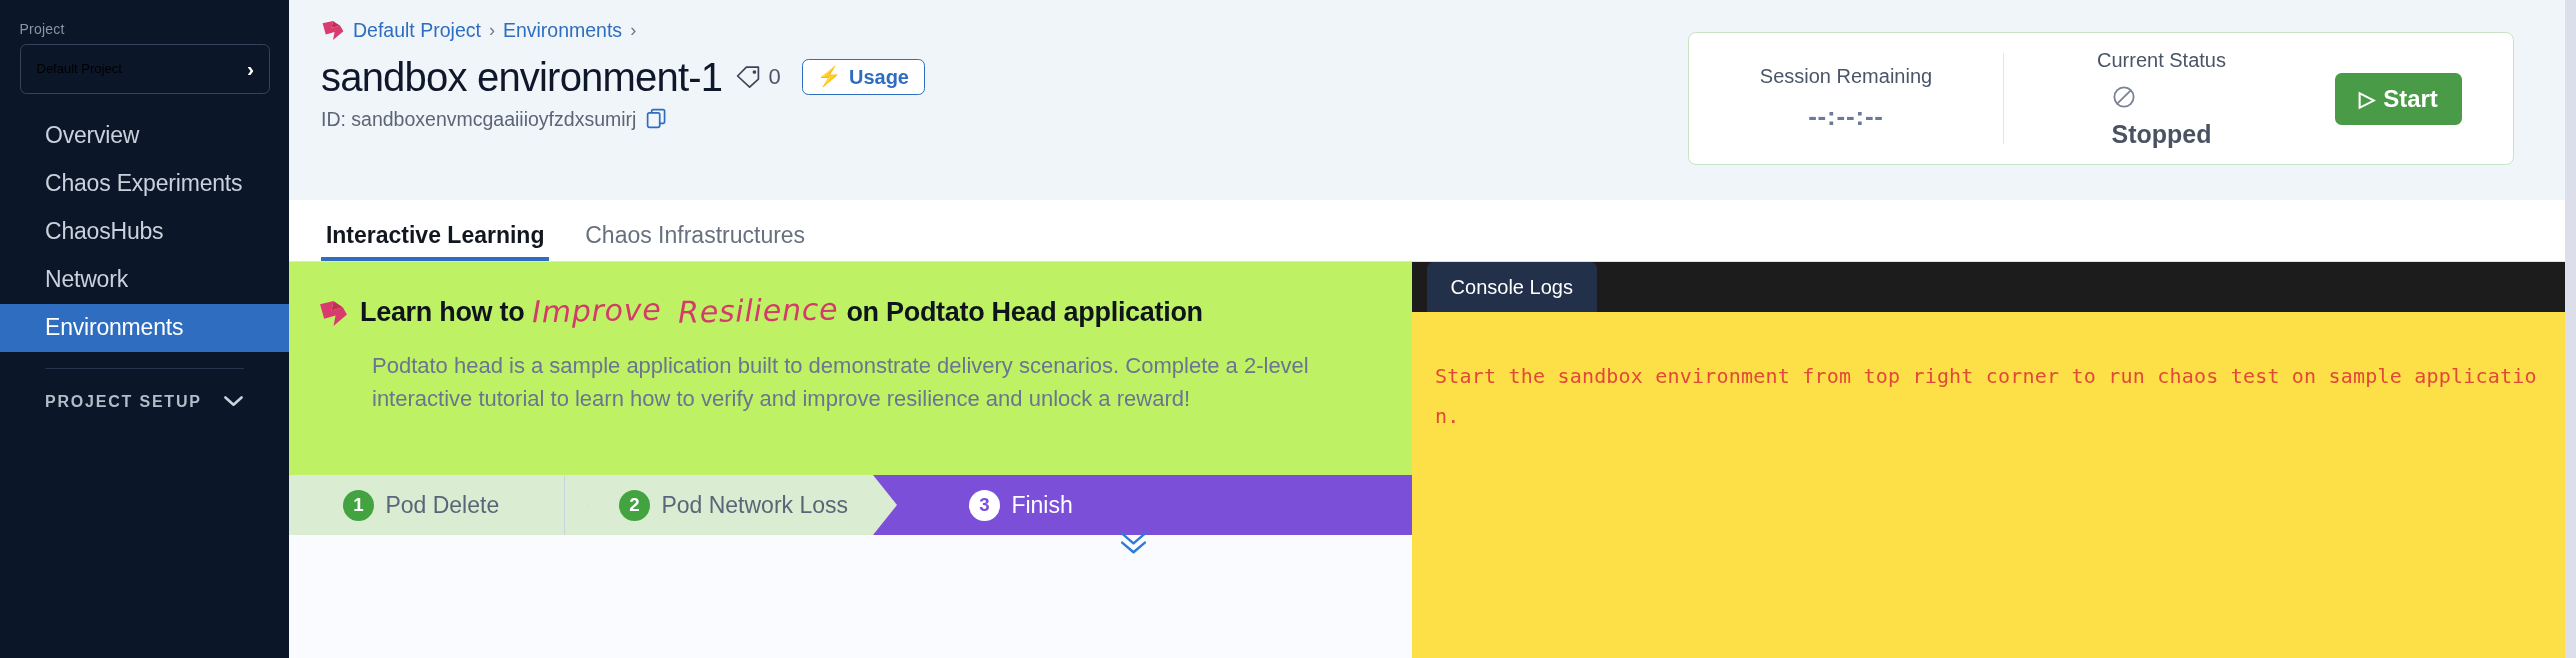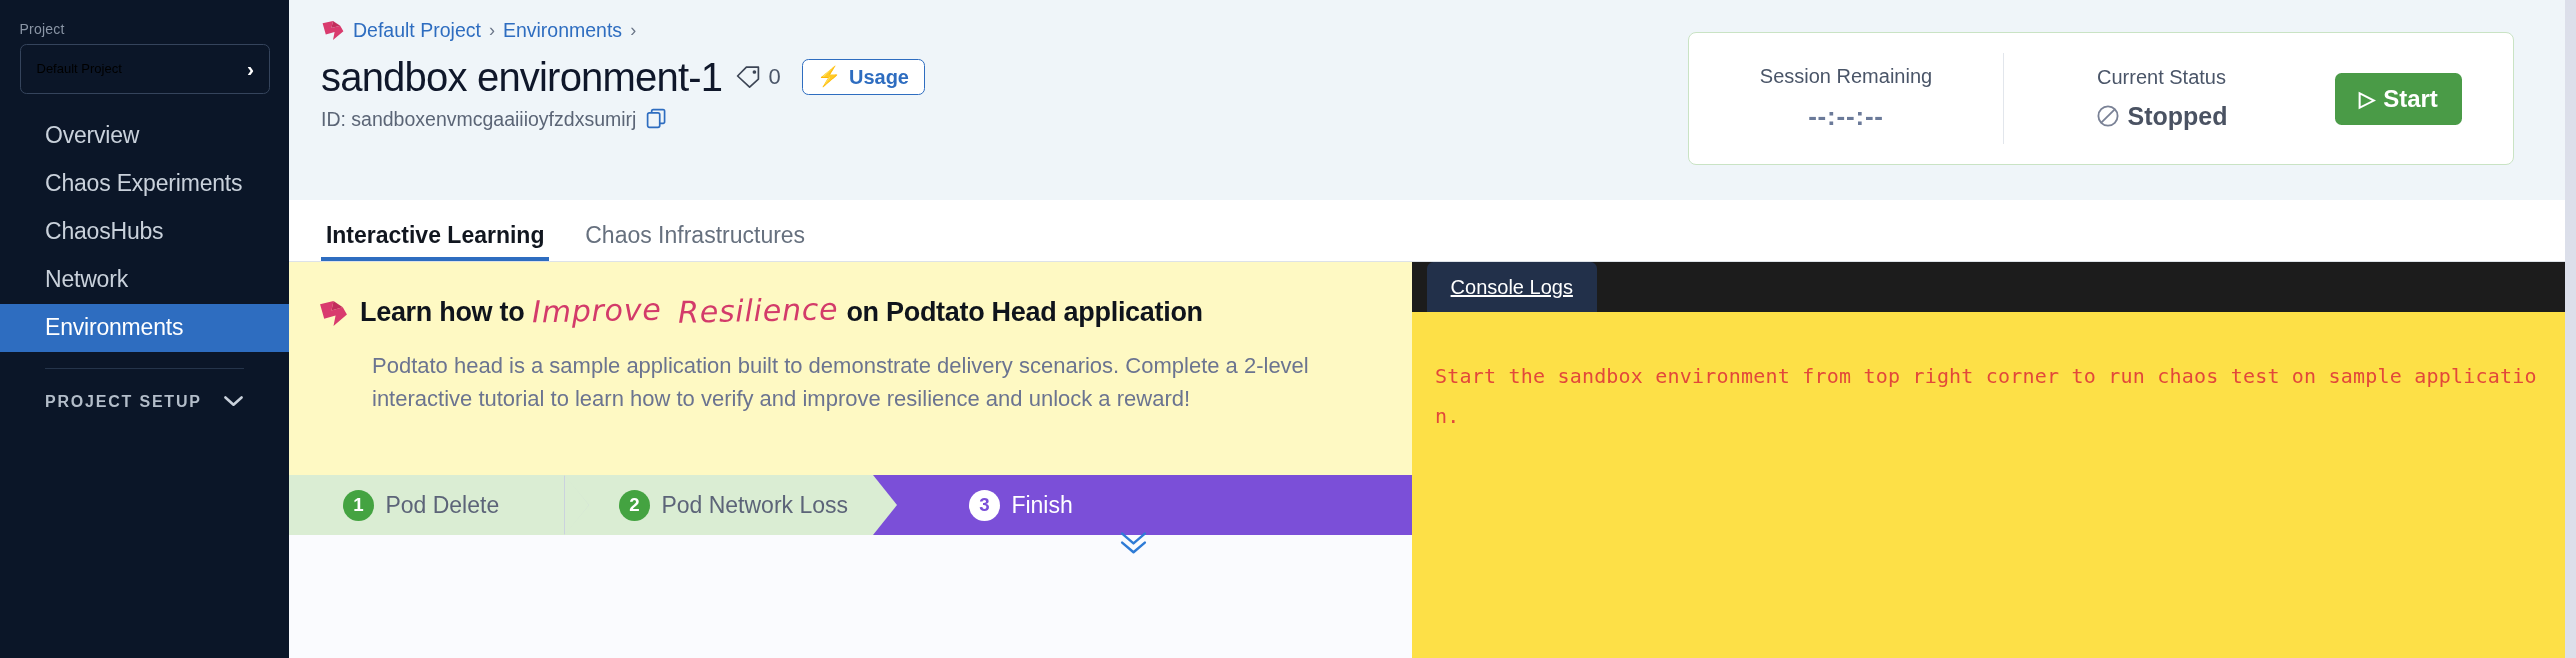--- a/index.html
+++ b/index.html
@@ -90,21 +90,21 @@
     background: #FFFFFF; border: 1.2px solid #C9E3C4; border-radius: 8px;
     display: flex; align-items: center;
   }
   .sess-col {
     width: 315px; height: 91px; display: flex; flex-direction: column;
     align-items: center; justify-content: center; gap: 13px;
   }
   .sess-col.first { border-right: 1.2px solid #E2E6EC; }
   .sess-cap { font-size: 20px; color: #4A5568; }
   .sess-timer { font-size: 26px; font-weight: bold; color: #6B7A99; letter-spacing: 0.8px; }
-  .sess-status { display: flex; align-items: flex-end; gap: 8px; }
+  .sess-status { display: flex; align-items: flex-start; gap: 8px; flex-direction: column; }
   .sess-status-txt { font-size: 25px; font-weight: bold; color: #4A5262; }
   .start-btn {
     margin-left: 16px;
     background: #4A9B47; color: #FFFFFF; border: none; border-radius: 6.5px;
     height: 52px; padding: 0 24px;
     display: flex; align-items: center; gap: 8px;
     font-size: 24px; font-weight: bold; cursor: pointer;
     font-family: "Liberation Sans", sans-serif;
   }
   .play-gl { font-size: 21px; line-height: 1; }
@@ -121,21 +121,21 @@
   }
   .tab.active { color: #11161F; font-weight: bold; }
   .tab.active::after {
     content: ""; position: absolute; left: 0; right: 0; bottom: 0;
     height: 4px; background: #2E6DC0;
   }
 
   
   .body { flex: 1; display: flex; position: relative; }
   .learn-pane {
-    width: 1123px; flex: 0 0 1123px; background: #fef9c3;
+    width: 1123px; flex: 0 0 1123px; background: #bef264;
     position: relative; padding: 31px 37px 0 29px;
   }
   .learn-head { display: flex; align-items: center; gap: 18px; }
   .learn-title { font-size: 27px; font-weight: bold; color: #0F141C; letter-spacing: -0.3px; display: flex; align-items: baseline; gap: 0; flex-wrap: wrap; }
   .hand {
     font-family: "DejaVu Sans", sans-serif;
     color: #D33B6A; font-size: 30px; font-weight: normal;
     font-style: italic; letter-spacing: 0.8px; padding: 0 8px;
     transform: rotate(-1.2deg); display: inline-block;
   }
@@ -191,21 +191,21 @@
 
   
   .console-pane {
     flex: 1; background: #1C1C1C; position: relative; overflow: hidden;
   }
   .console-tabstrip { height: 50px; display: flex; align-items: flex-end; padding-left: 14.6px; }
   .console-tab {
     background: #22304A; color: #FFFFFF; font-size: 20px;
     height: 50px; padding: 0 24px;
     display: flex; align-items: center;
-    border-radius: 6.5px 6.5px 0 0; cursor: pointer; text-decoration: underline;
+    border-radius: 6.5px 6.5px 0 0; cursor: pointer;
   }
   .console-body {
     position: absolute; left: 0; right: 0; top: 50px; bottom: 0;
     background: #fde047; padding: 44px 36px 0 23px;
   }
   .console-line {
     color: #E2483A; font-family: "DejaVu Sans Mono", monospace;
     font-size: 20px; line-height: 2.0; letter-spacing: 0.2px;
     white-space: pre-wrap; word-break: break-all;
   }

